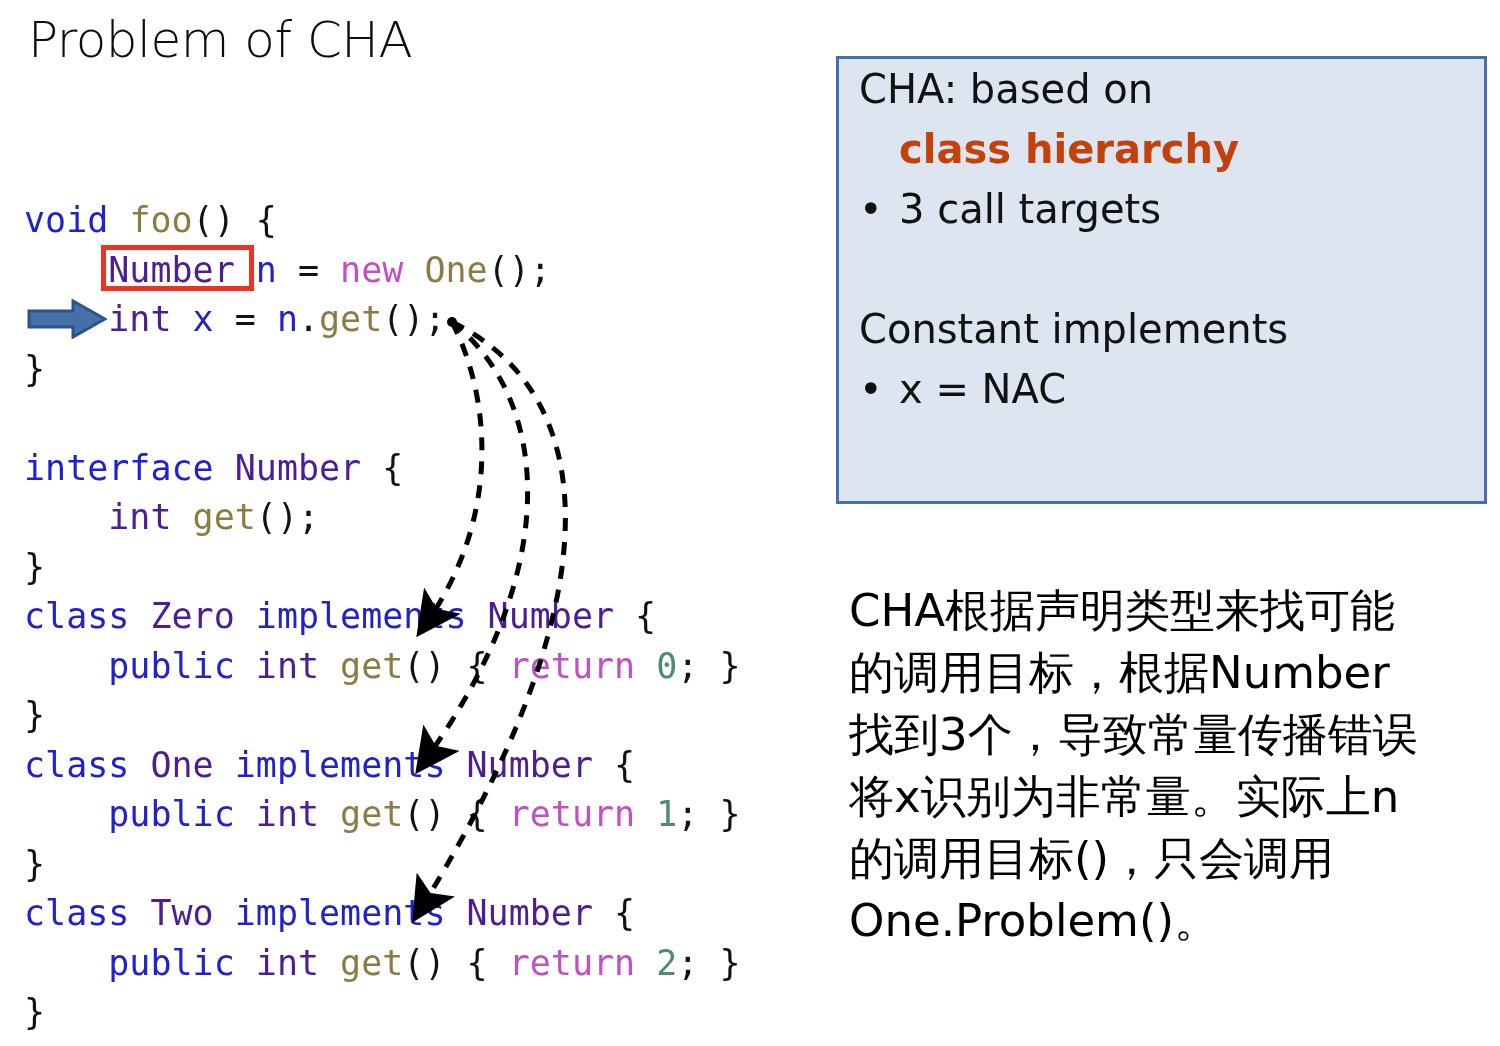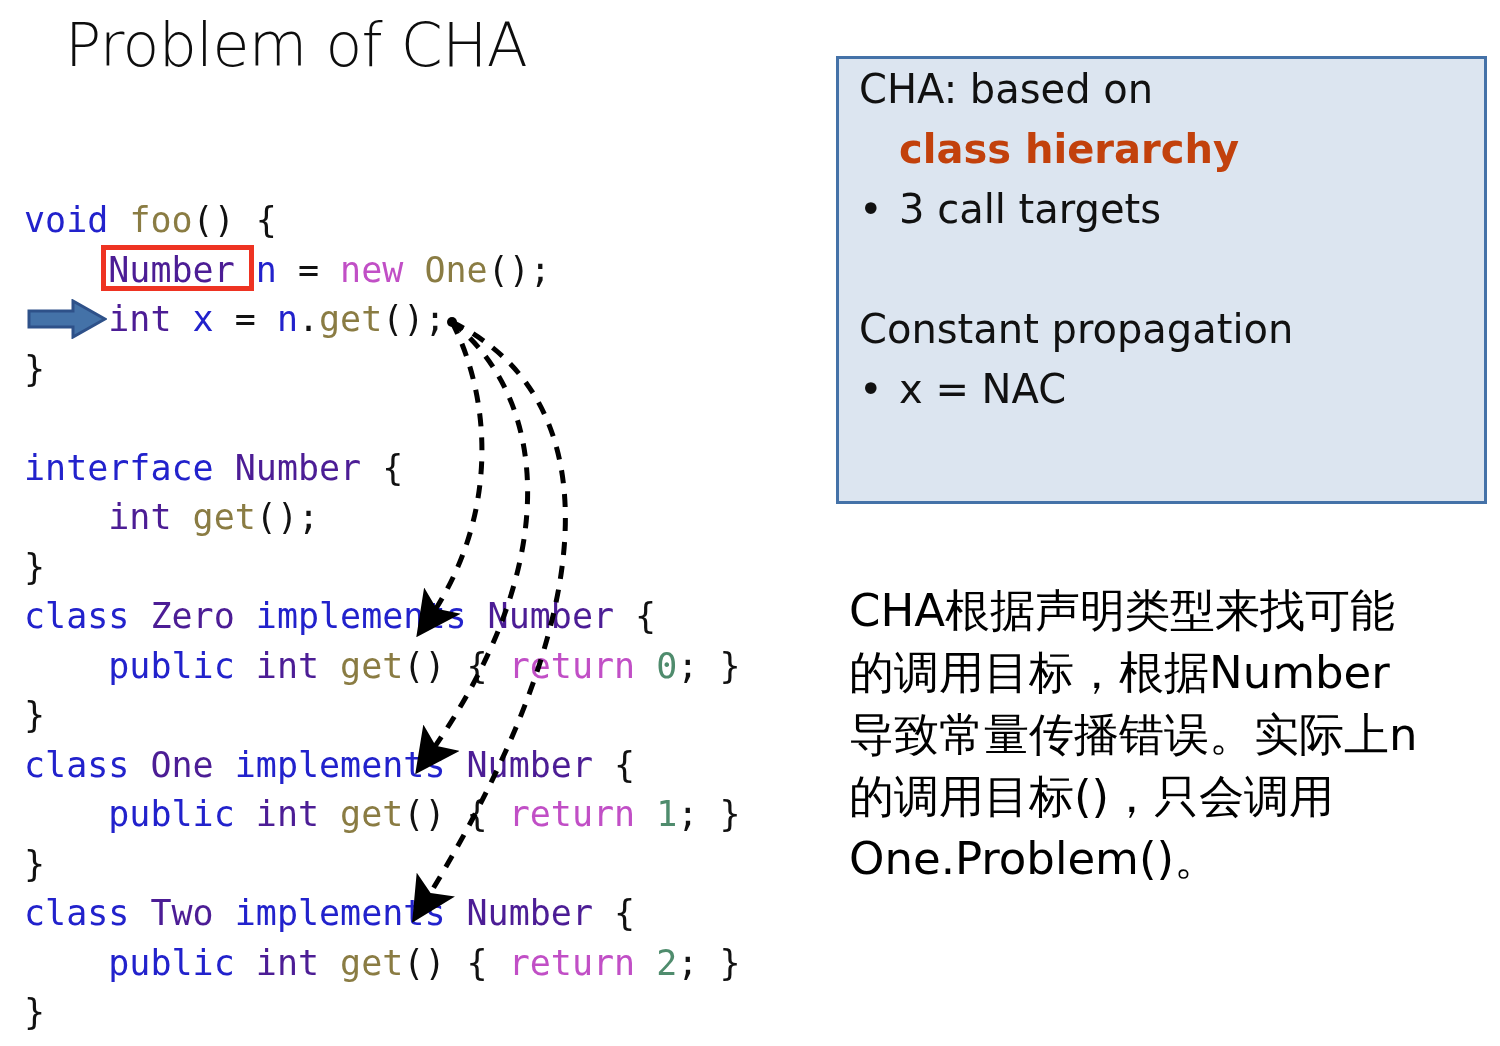--- a/index.html
+++ b/index.html
@@ -14,27 +14,26 @@
     overflow: hidden;
     font-family: "Liberation Sans", sans-serif;
   }
 
   
   #slide-title {
     position: absolute;
     left: 28px;
     top: 14px;
     font-family: "DejaVu Sans", sans-serif;
-    font-size: 60px;
+    font-size: 50px;
     font-weight: 300;
     letter-spacing: -0.5px;
     color: #0d0d0d;
     line-height: 1.05;
     white-space: nowrap;
-    margin-left: 37px;
   }
 
   
   #code-panel {
     position: absolute;
     left: 24px;
     top: 196px;
     width: 800px;
     font-family: "DejaVu Sans Mono", monospace;
     font-size: 35px;
@@ -168,26 +167,27 @@
 </svg>
 
 <div id="info-box">
   <div class="ib-line">CHA: based on</div>
   <div class="ib-line accent">class hierarchy</div>
   <div class="ib-bullet">
     <span class="dot">•</span>
     <span>3 call targets</span>
   </div>
   <div class="ib-gap"></div>
-  <div class="ib-line">Constant propagation</div>
+  <div class="ib-line">Constant implements</div>
   <div class="ib-bullet">
     <span class="dot">•</span>
     <span>x = NAC</span>
   </div>
 </div>
 
 <div id="cn-annotation">
     <div>CHA根据声明类型来找可能</div>
     <div>的调用目标，根据Number</div>
-    <div>导致常量传播错误。实际上n</div>
+    <div>找到3个，导致常量传播错误</div>
+    <div>将x识别为非常量。实际上n</div>
     <div>的调用目标()，只会调用</div>
     <div>One.Problem()。</div>
   </div>
 
 </body></html>

